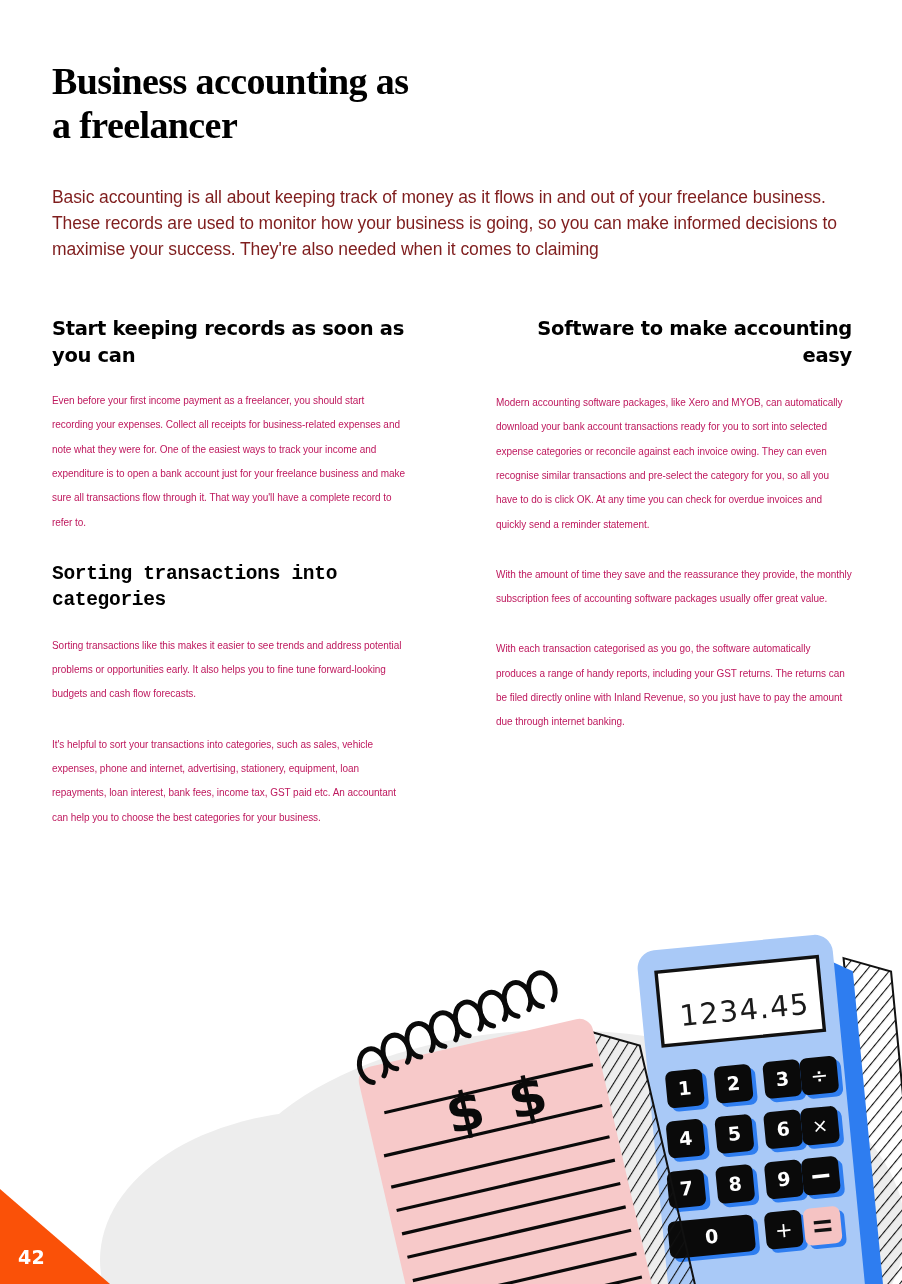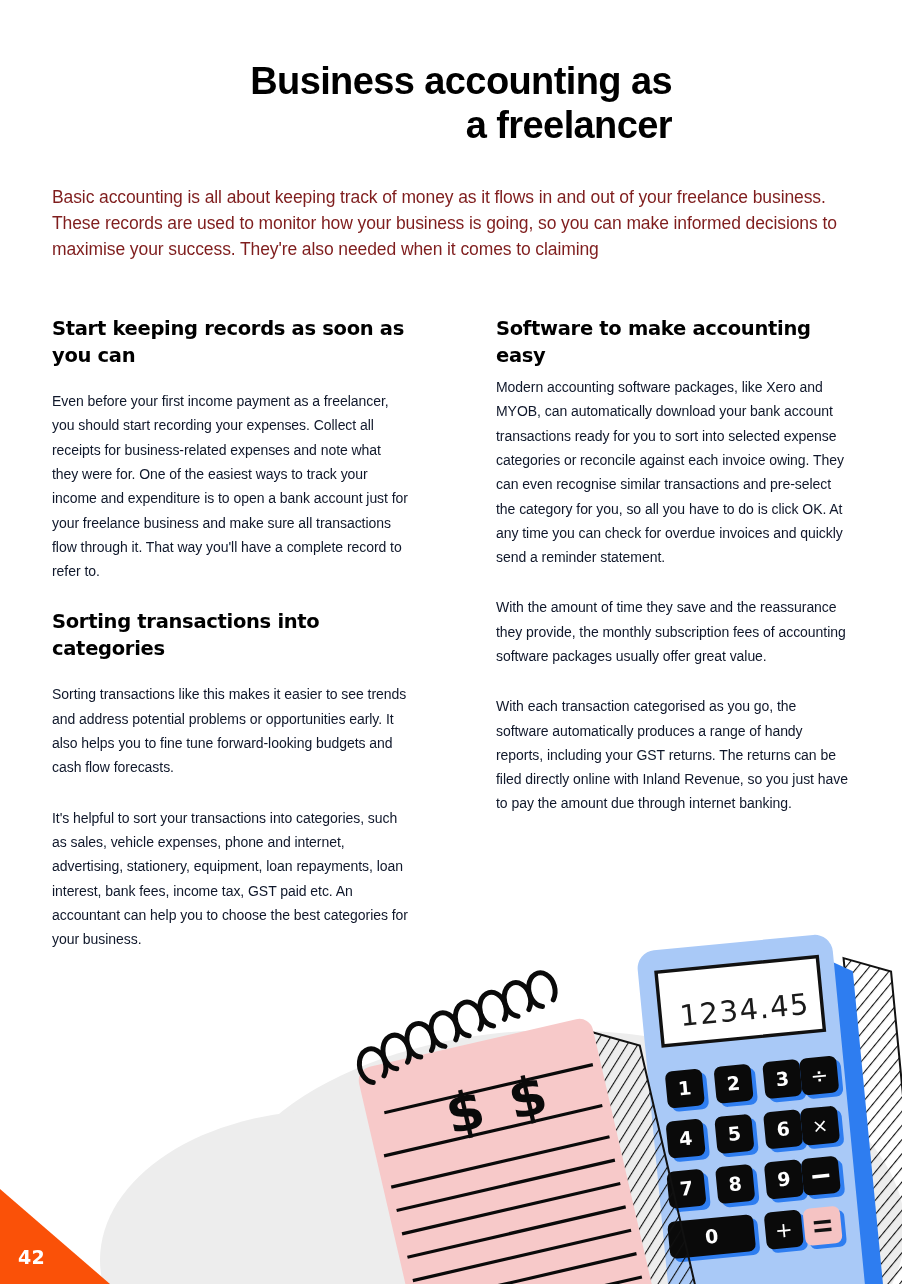--- a/index.html
+++ b/index.html
@@ -41,27 +41,26 @@
     width: 902px;
     z-index: 3;
   }
 
   .title {
     position: absolute;
     left: 52px;
     top: 60px;
     width: 620px;
     margin: 0;
-    font-family: Liberation Sans, sans-serif;
+    font-family: Liberation Serif, serif;
     font-weight: 700;
     font-size: 38px;
     line-height: 1.15;
     letter-spacing: -0.6px;
     color: #000000;
-    text-align: right;
   }
   .title .l2 { display: block; }
 
   .intro {
     position: absolute;
     left: 52px;
     top: 184px;
     width: 800px;
     margin: 0;
     font-size: 17.5px;
@@ -82,32 +81,32 @@
 
   .sec-head {
     margin: 0 0 20px 0;
     font-family: "DejaVu Sans", sans-serif;
     font-weight: 700;
     font-size: 19.5px;
     line-height: 1.36;
     letter-spacing: -0.3px;
     color: #000000;
   }
-  .col-right .sec-head { margin-bottom: 6px; }
+  .col-right .sec-head { margin-bottom: 22px; text-align: right; }
 
   .body-p {
     margin: 0 0 26px 0;
-    font-size: 14px;
+    font-size: 10px;
     line-height: 24.3px;
-    color: #0f172a;
+    color: #be185d;
     letter-spacing: -0.05px;
   }
   .body-p:last-child { margin-bottom: 0; }
 
-  .gap-before { margin-top: 22px; }
+  .gap-before { margin-top: 22px; font-family: Liberation Mono, monospace; }
 
   
   .corner {
     position: absolute;
     left: 0;
     bottom: 0;
     width: 110px;
     height: 95px;
     z-index: 6;
   }

